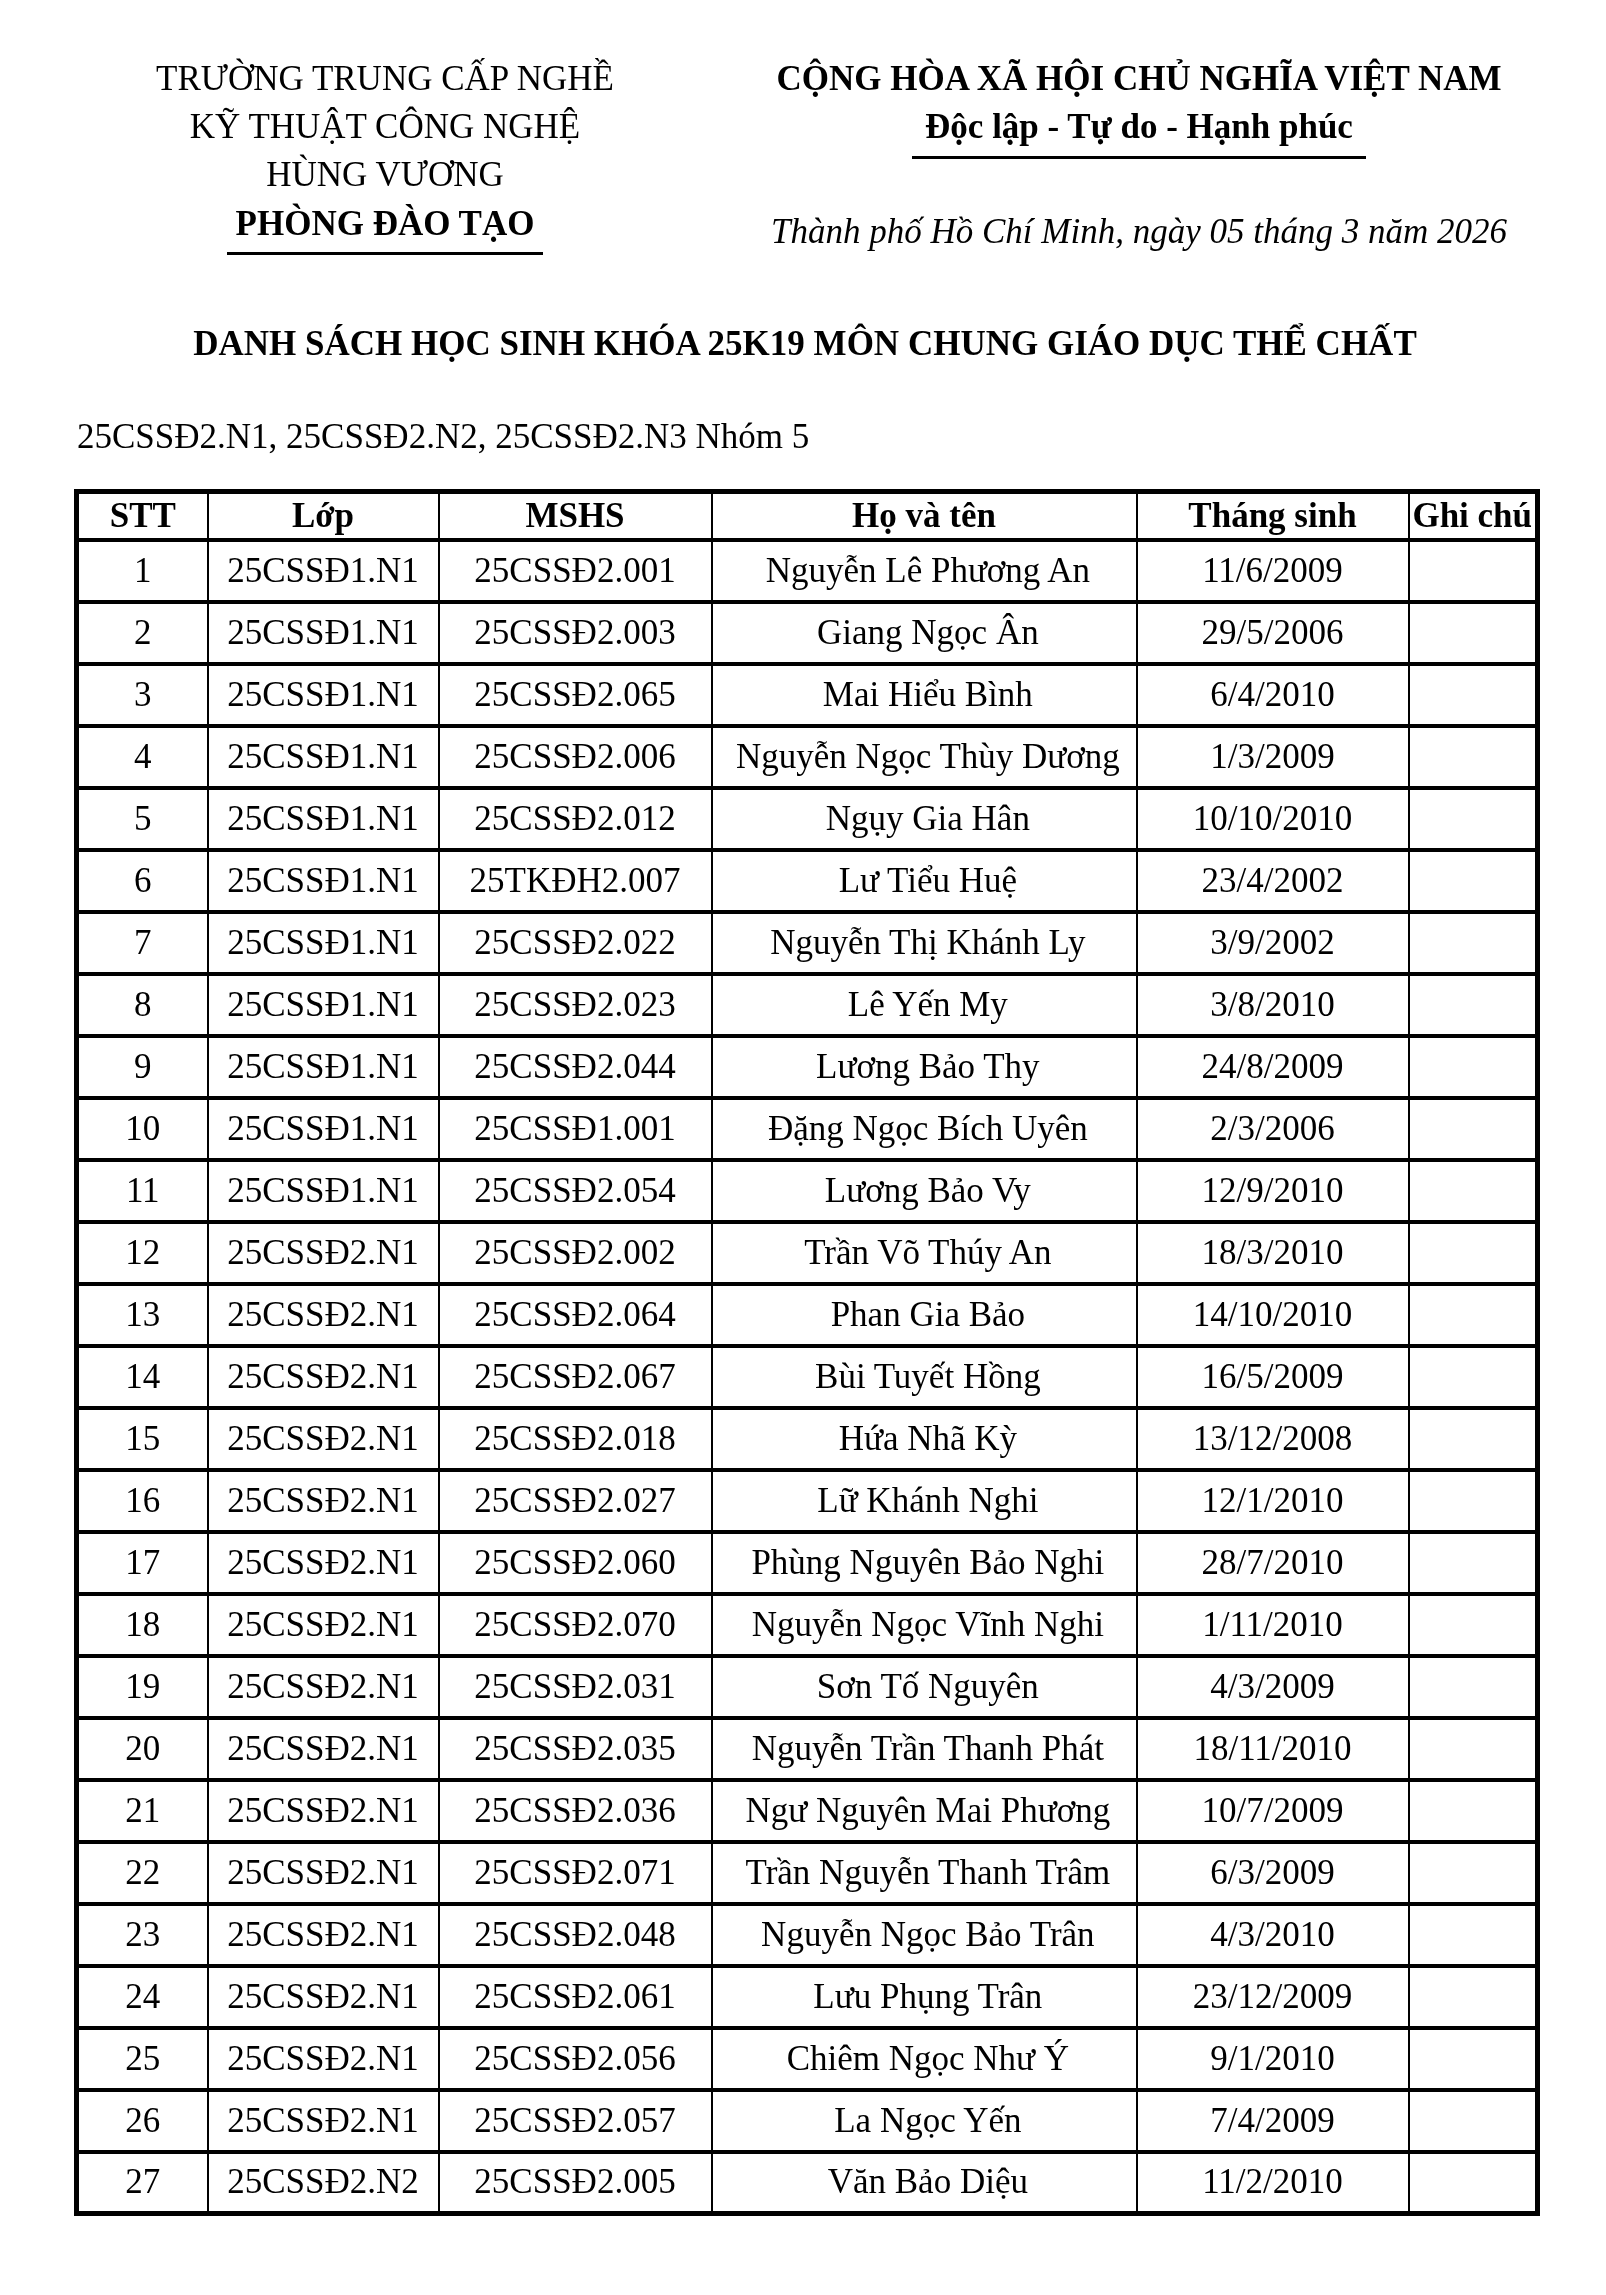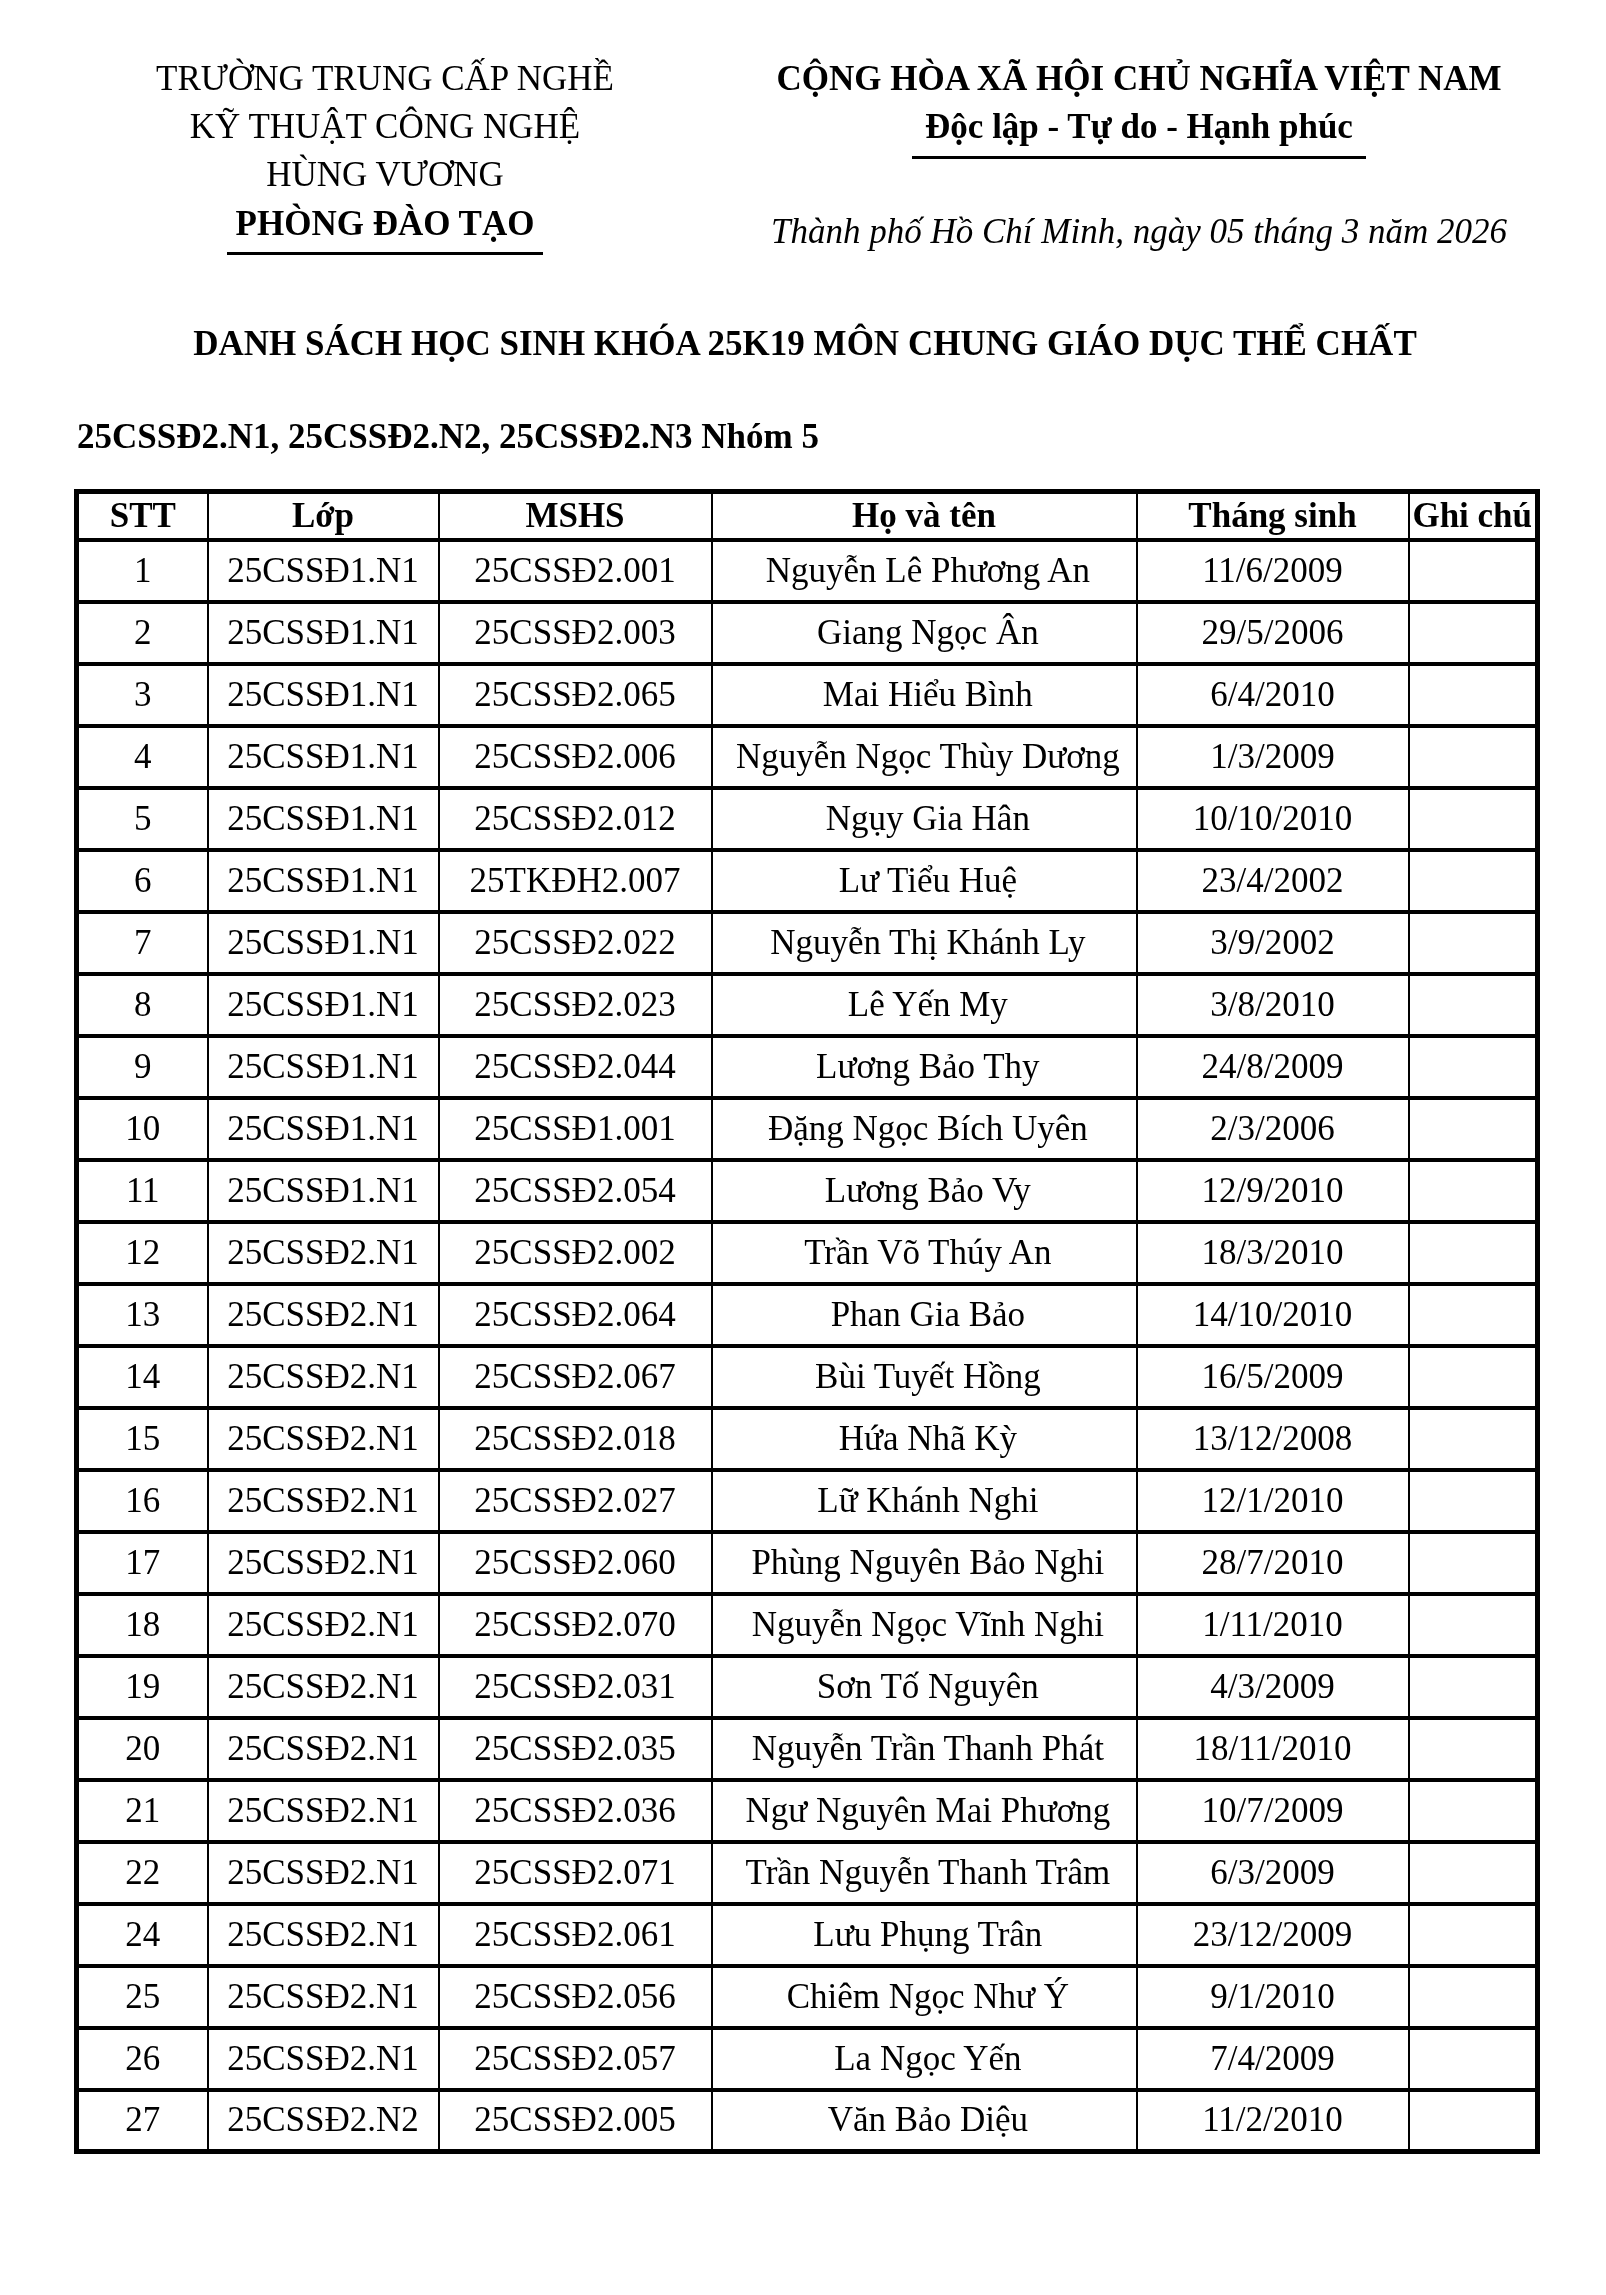--- a/index.html
+++ b/index.html
@@ -54,21 +54,21 @@
     width: 1456px;
     text-align: center;
     font-weight: bold;
     line-height: 45px;
   }
   .doc-subtitle {
     position: absolute;
     left: 77px; top: 414px;
     width: 1456px;
     text-align: left;
-    font-weight: bold;
+    font-weight: normal;
     line-height: 45px;
   }
 
   table.student-table {
     position: absolute;
     left: 74px; top: 489px;
     width: 1460px;
     border-collapse: collapse;
     table-layout: fixed;
     border: 5.1px solid #000;
@@ -310,20 +310,28 @@
         </tr>
         <tr>
           <td class="col0">22</td>
           <td class="col1">25CSSĐ2.N1</td>
           <td class="col2">25CSSĐ2.071</td>
           <td class="col3">Trần Nguyễn Thanh Trâm</td>
           <td class="col4">6/3/2009</td>
           <td class="col5"></td>
         </tr>
         <tr>
+          <td class="col0">23</td>
+          <td class="col1">25CSSĐ2.N1</td>
+          <td class="col2">25CSSĐ2.048</td>
+          <td class="col3">Nguyễn Ngọc Bảo Trân</td>
+          <td class="col4">4/3/2010</td>
+          <td class="col5"></td>
+        </tr>
+        <tr>
           <td class="col0">24</td>
           <td class="col1">25CSSĐ2.N1</td>
           <td class="col2">25CSSĐ2.061</td>
           <td class="col3">Lưu Phụng Trân</td>
           <td class="col4">23/12/2009</td>
           <td class="col5"></td>
         </tr>
         <tr>
           <td class="col0">25</td>
           <td class="col1">25CSSĐ2.N1</td>

